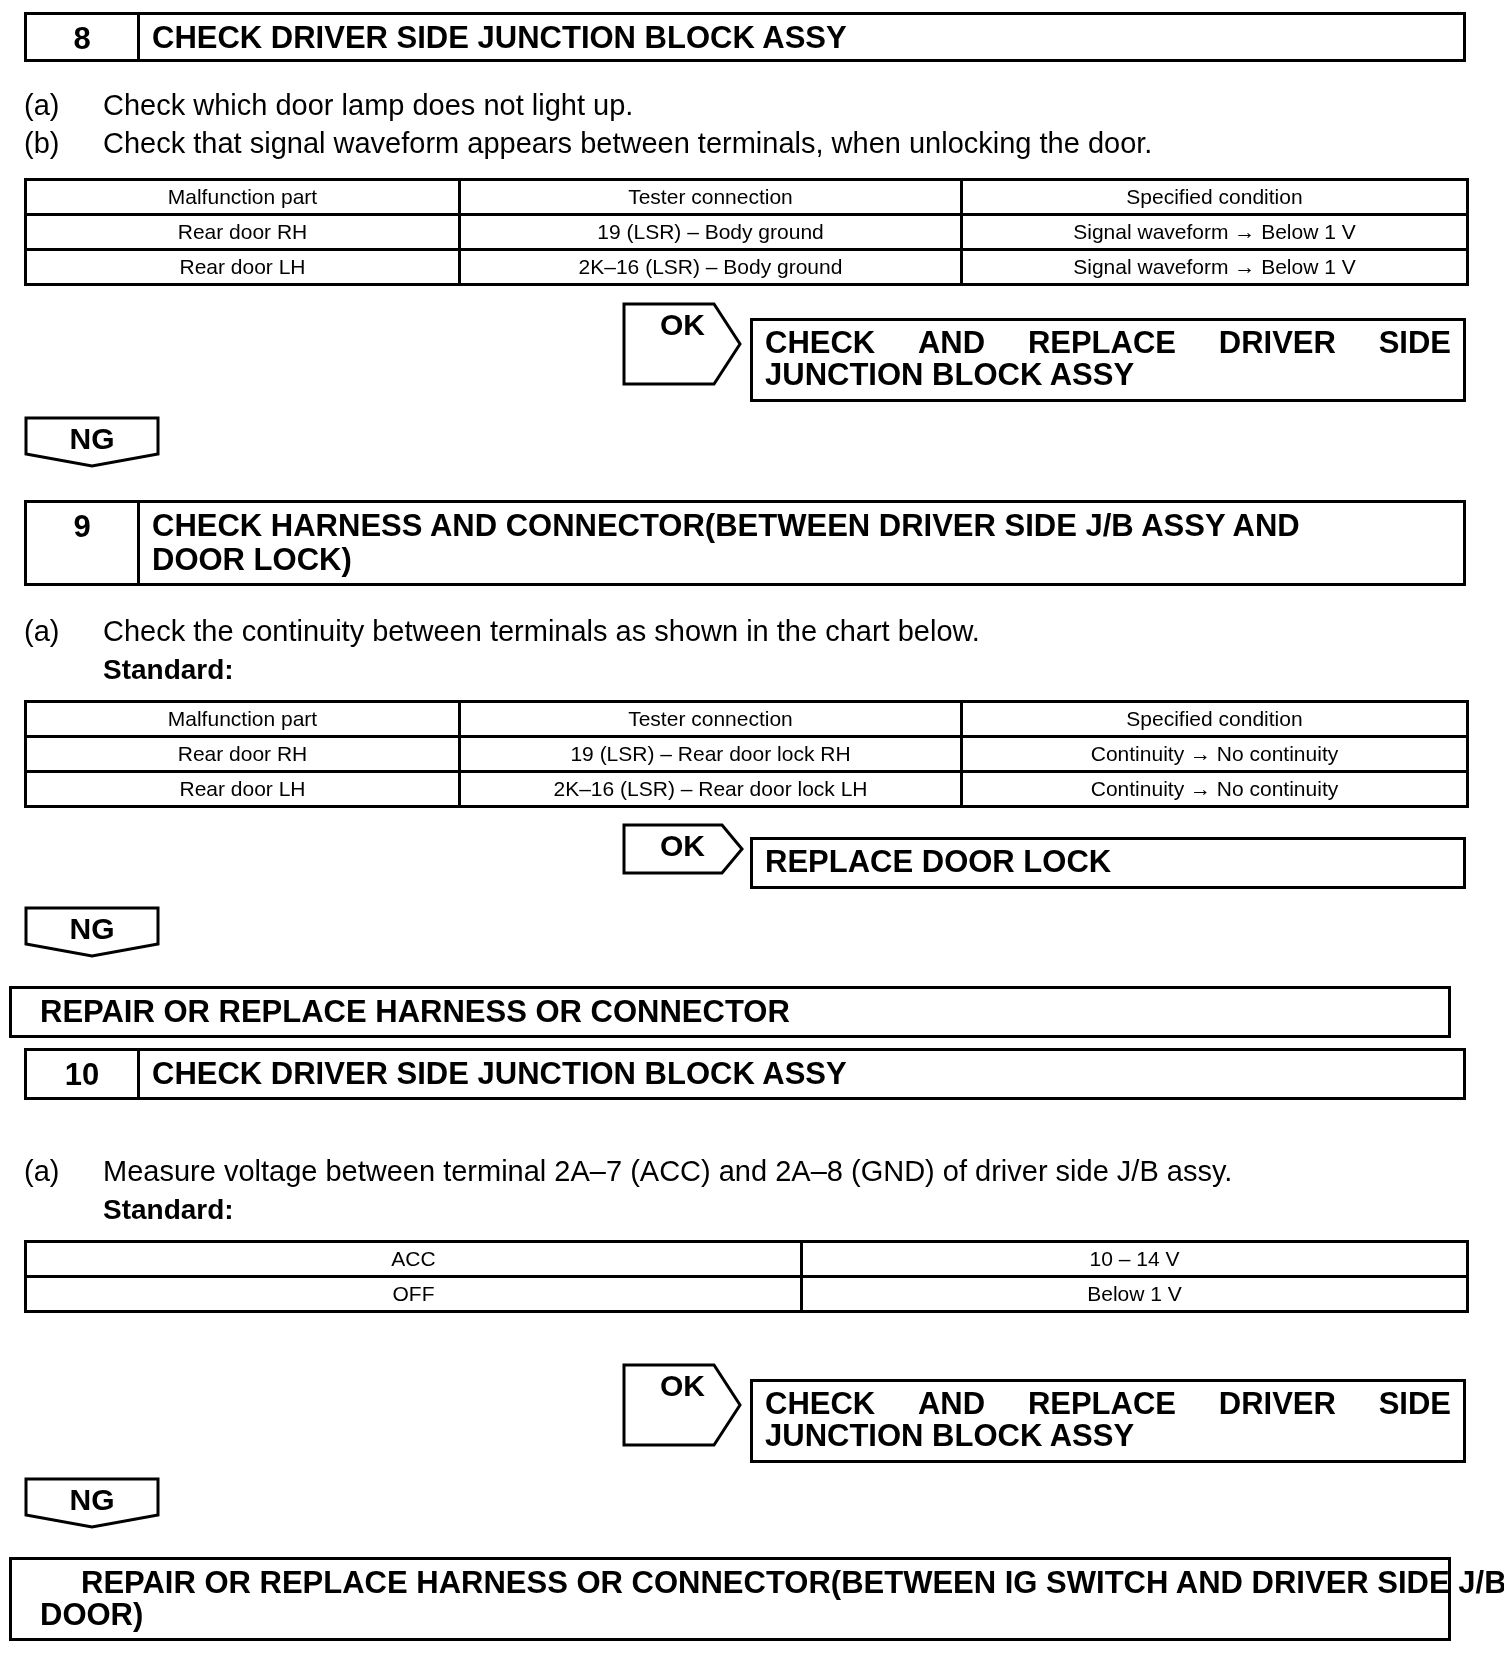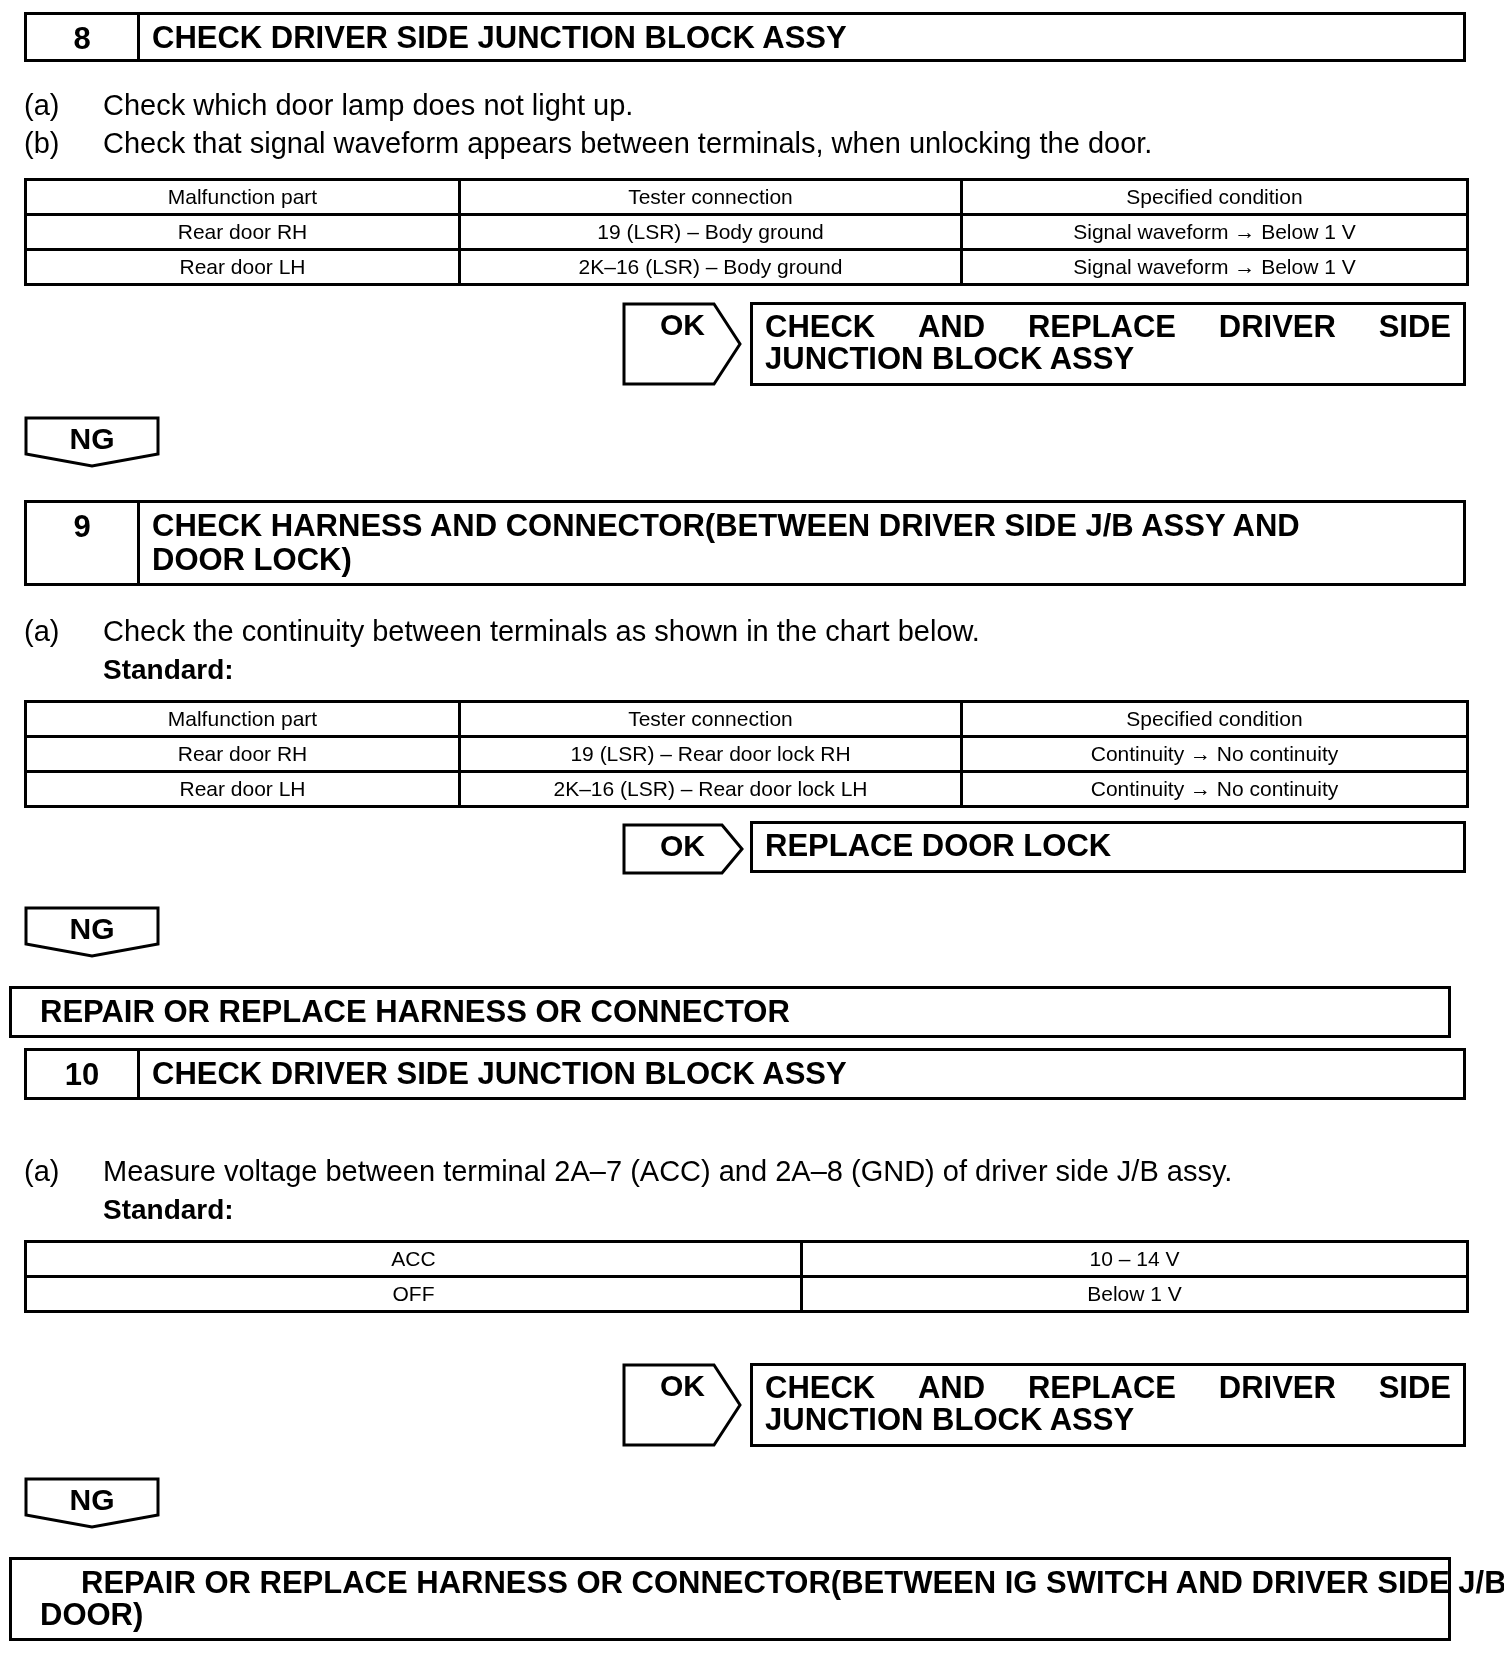--- a/index.html
+++ b/index.html
@@ -32,20 +32,21 @@
   }
   .ok-arrow { position: absolute; width: 124px; }
   .ok-arrow svg { position: absolute; left: 0; top: 0; }
   .ok-arrow .ok-label {
     position: absolute; left: 38px; top: 6px; font-weight: bold; font-size: 30px;
   }
   .result-box {
     position: absolute; left: 750px; width: 716px; border: 3px solid #000;
     box-sizing: border-box; font-weight: bold; font-size: 31px; line-height: 32px;
     padding: 6px 12px;
+    margin-top: 16px;
   }
   .just-line { display: flex; justify-content: space-between; }
   .ng-arrow { position: absolute; left: 24px; width: 136px; height: 52px; }
   .ng-arrow svg { position: absolute; left: 0; top: 0; }
   .ng-arrow .ng-label {
     position: absolute; left: 0; width: 136px; text-align: center; top: 6px;
     font-weight: bold; font-size: 30px;
   }
   .final-box {
     position: absolute; left: 9px; width: 1442px; border: 3px solid #000;

